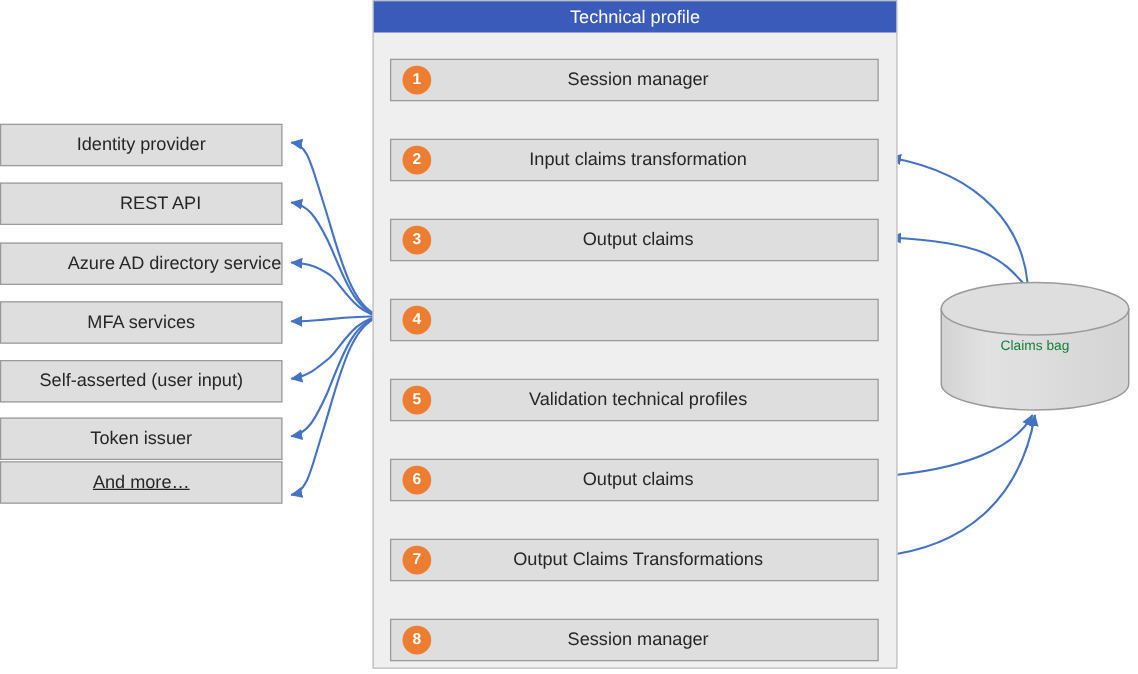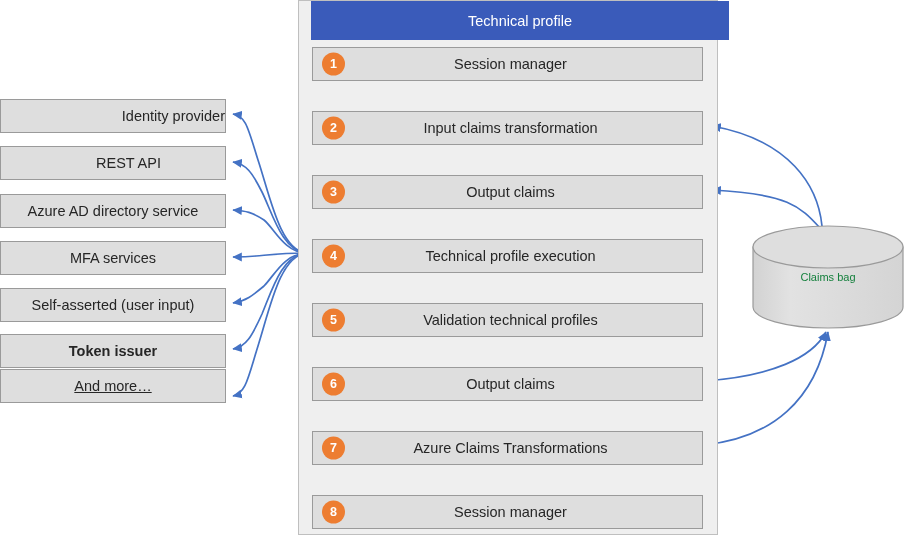--- a/index.html
+++ b/index.html
@@ -26,21 +26,21 @@
 
   
   #profile-container{
     position:absolute;
     left:298px;top:0;width:420px;height:535px;
     background:#EFEFEF;
     border:1px solid #BFBFBF;
     box-sizing:border-box;
   }
   #profile-header{
-    position:absolute;left:12px;top:0;width:100%;height:39px;
+    position:absolute;left:0;top:0;width:100%;height:25px;
     background:#3A5BBA;
     color:#ffffff;
     display:flex;align-items:center;justify-content:center;
     font-size:14.5px;
     box-sizing:border-box;
   }
   .step-box{
     position:absolute;
     left:13px;width:391px;height:34px;
     background:#DEDEDE;
@@ -126,36 +126,36 @@
       <path d="M704,445 C772,438 816,400 828,332"></path>
     </g>
 
     <g>
       <path d="M753,247 L753,307 A75,21 0 0 0 903,307 L903,247 Z" fill="url(#cylBody)" stroke="#9A9A9A" stroke-width="1.2"></path>
       <ellipse cx="828" cy="247" rx="75" ry="21" fill="#DEDEDE" stroke="#9A9A9A" stroke-width="1.2"></ellipse>
     </g>
   </svg>
 
   <div>
-    <div class="src-box" style="top:99px;justify-content:flex-end;">
+    <div class="src-box" style="top:99px;">
       <span>Identity provider</span>
     </div>
     <div class="src-box" style="top:146px;padding-left:31px;">
       <span>REST API</span>
     </div>
-    <div class="src-box" style="top:194px;">
+    <div class="src-box" style="top:194px;justify-content:flex-end;">
       <span>Azure AD directory service</span>
     </div>
     <div class="src-box" style="top:241px;">
       <span>MFA services</span>
     </div>
     <div class="src-box" style="top:288px;">
       <span>Self-asserted (user input)</span>
     </div>
-    <div class="src-box" style="top:334px;font-weight:bold;">
+    <div class="src-box" style="top:334px;">
       <span>Token issuer</span>
     </div>
     <div class="src-box" style="top:369px;text-decoration:underline;">
       <span>And more…</span>
     </div>
   </div>
 
   <div id="profile-container">
 
     <div id="profile-header">
@@ -172,36 +172,35 @@
       <span class="step-label">Input claims transformation</span>
     </div>
 
     <div class="step-box" style="top:174px;">
       <span class="step-badge">3</span>
       <span class="step-label">Output claims</span>
     </div>
 
     <div class="step-box" style="top:238px;">
       <span class="step-badge">4</span>
-      <span class="step-label">Technical profile execution</span>
     </div>
 
     <div class="step-box" style="top:302px;">
       <span class="step-badge">5</span>
       <span class="step-label">Validation technical profiles</span>
     </div>
 
     <div class="step-box" style="top:366px;">
       <span class="step-badge">6</span>
       <span class="step-label">Output claims</span>
     </div>
 
     <div class="step-box" style="top:430px;">
       <span class="step-badge">7</span>
-      <span class="step-label">Azure Claims Transformations</span>
+      <span class="step-label">Output Claims Transformations</span>
     </div>
 
     <div class="step-box" style="top:494px;">
       <span class="step-badge">8</span>
       <span class="step-label">Session manager</span>
     </div>
   </div>
 
   <div id="claims-bag">
     <div id="claims-bag-label">Claims bag</div>

